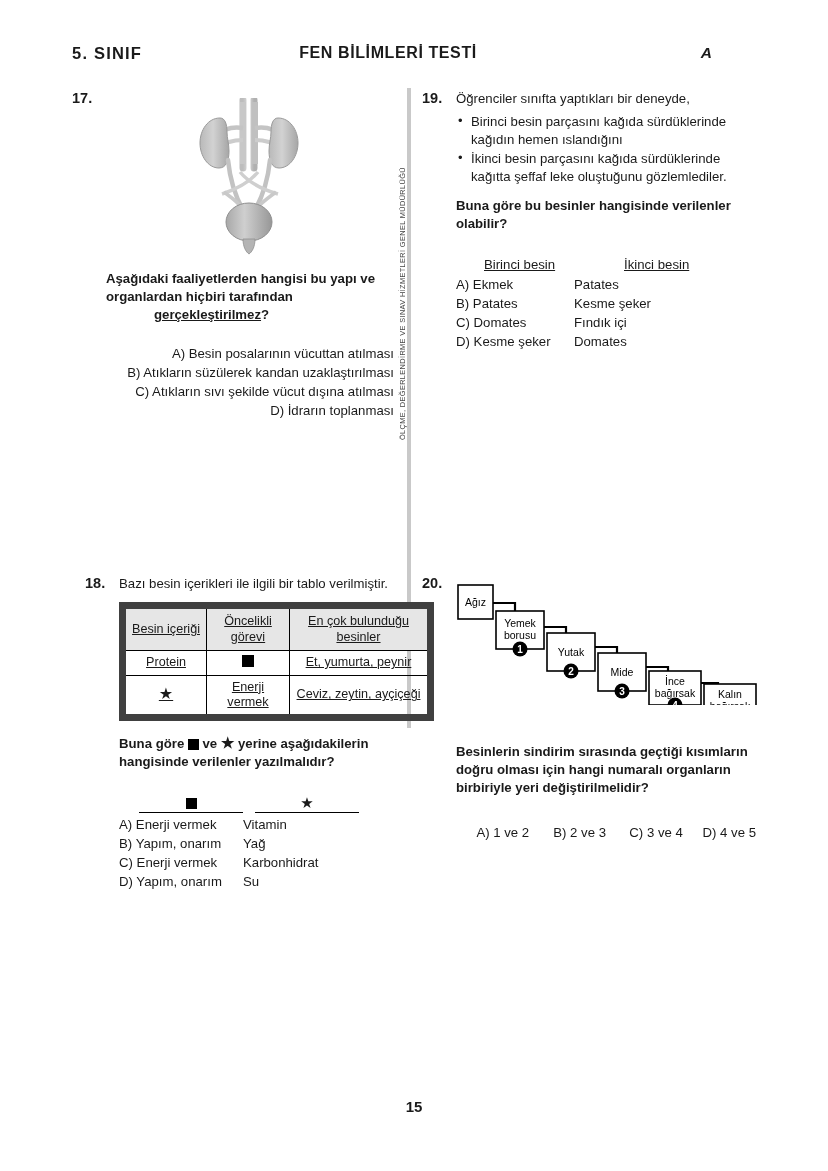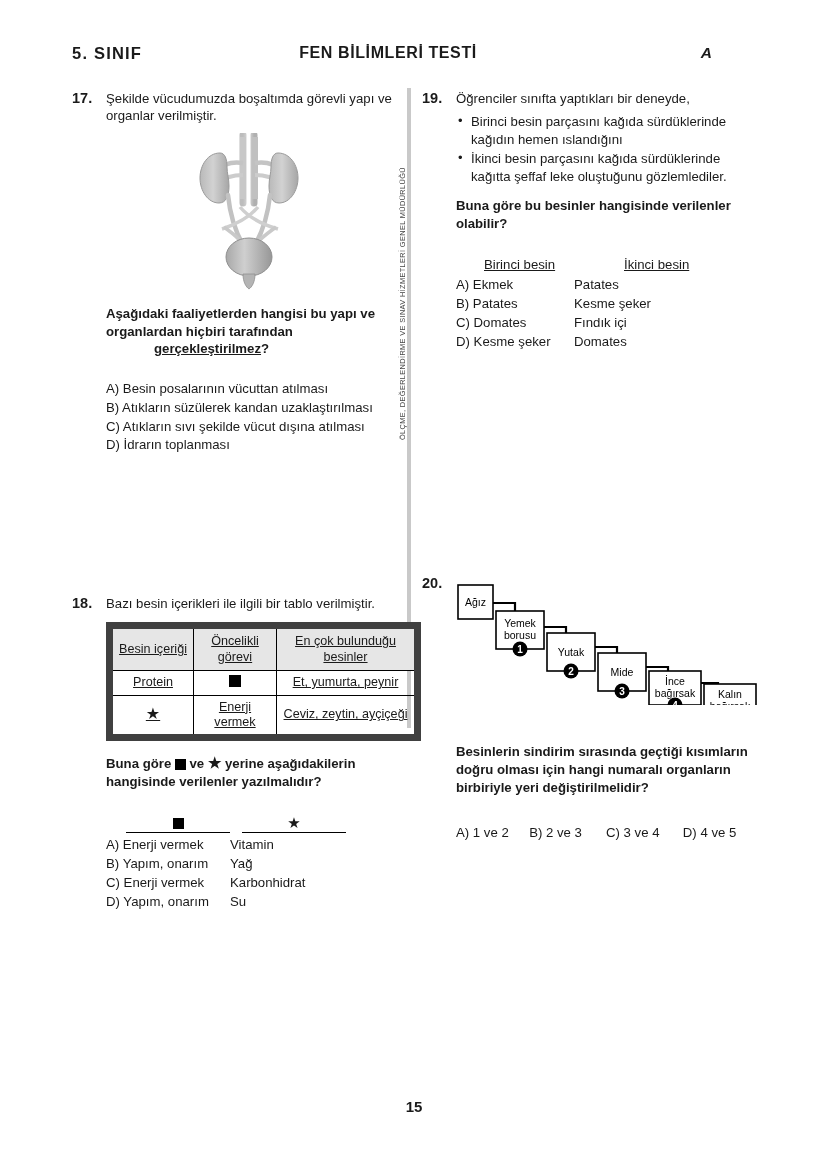--- a/index.html
+++ b/index.html
@@ -96,20 +96,21 @@
   .bold-q {
     font-size: 13.2px;
     font-weight: bold;
     line-height: 1.35;
   }
   .bold-q u { text-decoration: underline; margin-left: 48px; }
 
   .opts {
     font-size: 13.2px;
     line-height: 1.42;
+    text-align: right;
   }
   .opt {
     white-space: nowrap;
   }
 
   
   .bullets {
     list-style: none;
     margin: 6px 0 0 0;
     padding: 0;
@@ -240,21 +241,20 @@
   <div class="hdr-title">FEN BİLİMLERİ TESTİ</div>
   <div class="hdr-booklet">A</div>
 </div>
 
 <div class="divider"></div>
 <div class="agency-text">ÖLÇME, DEĞERLENDİRME VE SINAV HİZMETLERİ GENEL MÜDÜRLÜĞÜ</div>
 
 <div class="q" style="left:72px; top:90px; width:322px;">
   <div class="q-num">17.</div>
   <div class="q-body">
-    <div class="stem">Şekilde vücudumuzda boşaltımda görevli yapı ve organlar verilmiştir.</div>
 
     <div class="figure-urinary">
       <svg width="140" height="158" viewBox="0 0 140 158">
         <defs>
           <linearGradient id="kid" x1="0" y1="0" x2="1" y2="0">
             <stop offset="0%" stop-color="#b9b9b9"></stop>
             <stop offset="45%" stop-color="#d2d2d2"></stop>
             <stop offset="100%" stop-color="#a6a6a6"></stop>
           </linearGradient>
           <linearGradient id="bld" x1="0" y1="0" x2="1" y2="0">
@@ -300,21 +300,21 @@
 
     <div class="opts" style="margin-top:22px;">
       <div class="opt">A) Besin posalarının vücuttan atılması</div>
       <div class="opt">B) Atıkların süzülerek kandan uzaklaştırılması</div>
       <div class="opt">C) Atıkların sıvı şekilde vücut dışına atılması</div>
       <div class="opt">D) İdrarın toplanması</div>
     </div>
   </div>
 </div>
 
-<div class="q" style="left:72px; top:575px; width:322px;margin-top:20px;">
+<div class="q" style="left:85px; top:575px; width:322px;">
   <div class="q-num">18.</div>
   <div class="q-body">
     <div class="stem">Bazı besin içerikleri ile ilgili bir tablo verilmiştir.</div>
 
     <table class="tbl">
       <thead>
         <tr>
           <td class="col1">Besin içeriği</td>
           <td class="col2">Öncelikli görevi</td>
           <td class="col3">En çok bulunduğu besinler</td>

